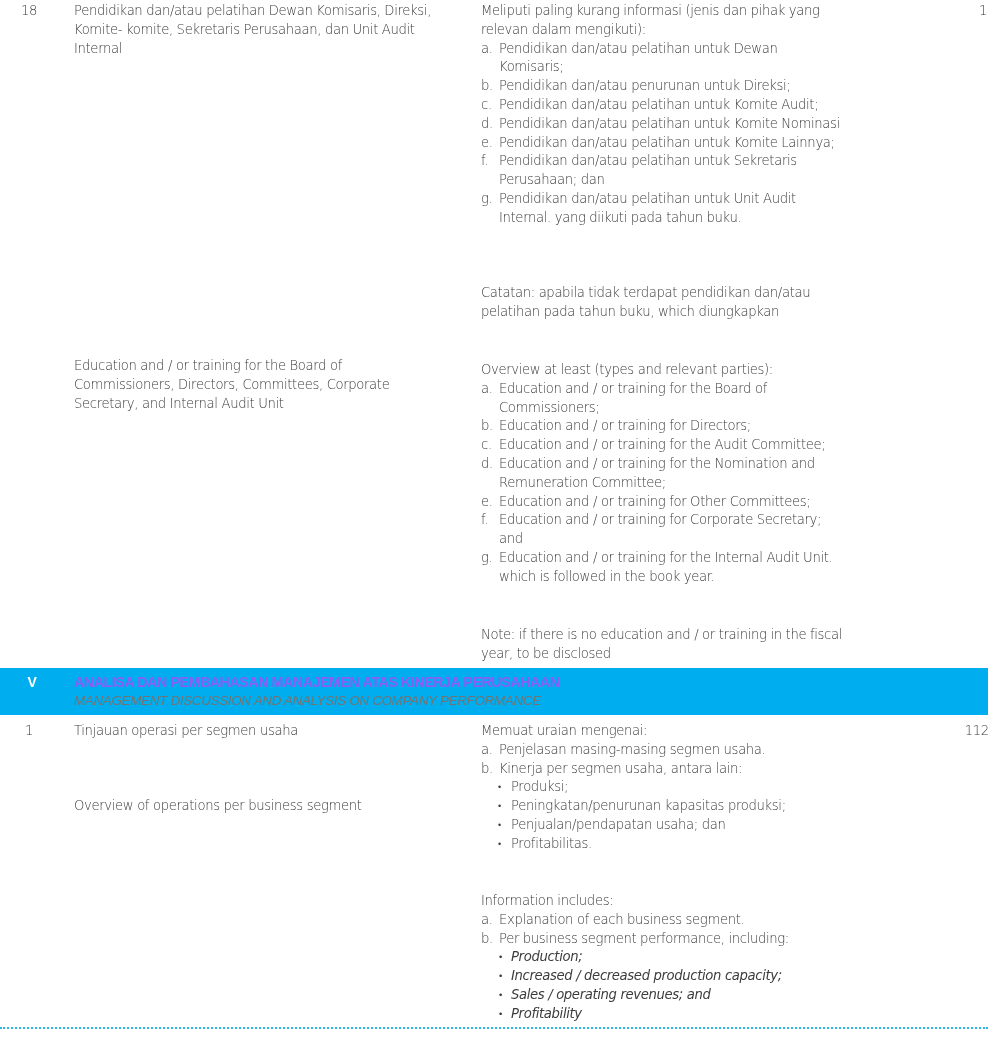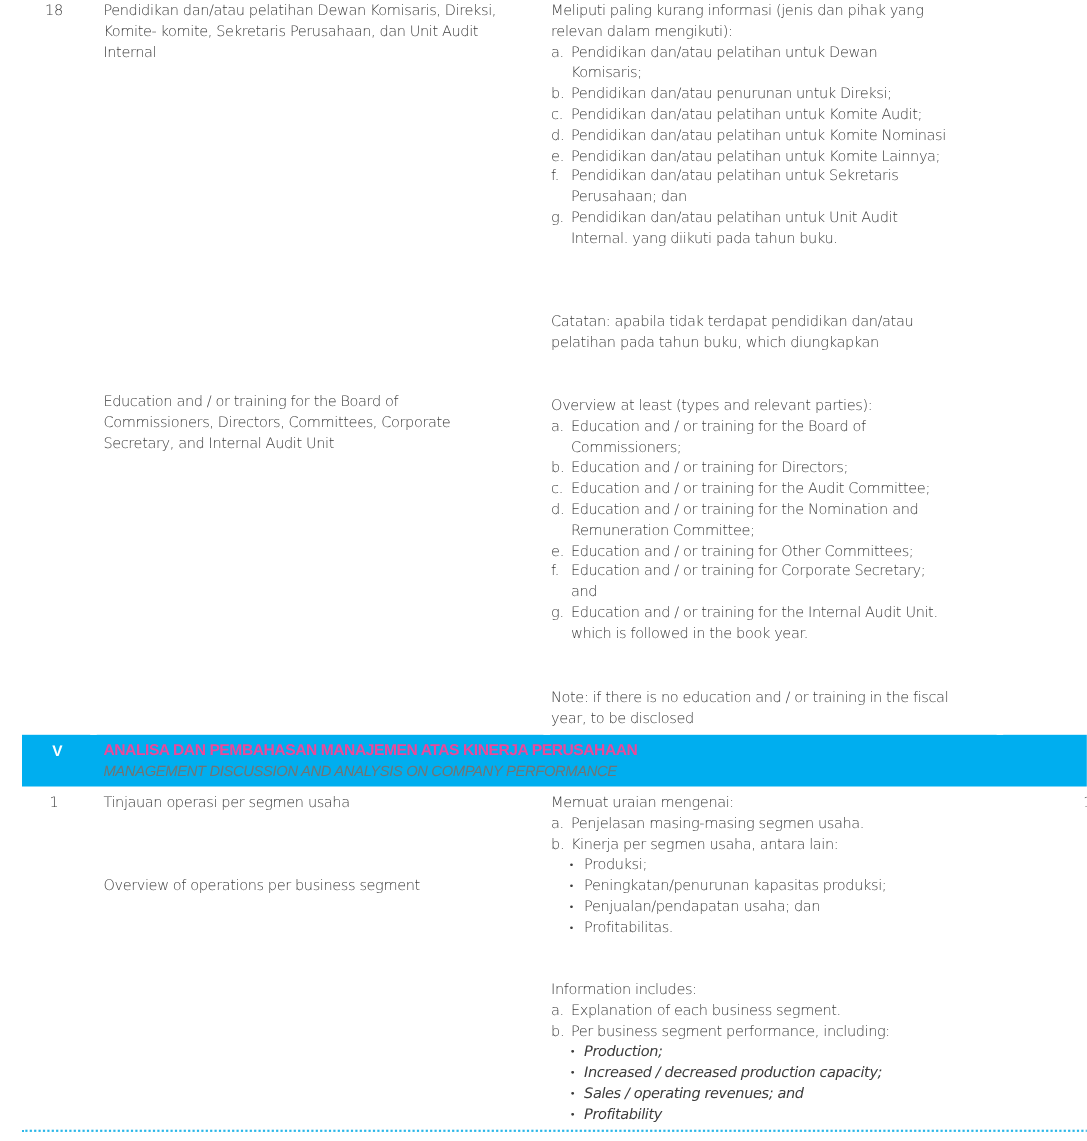--- a/index.html
+++ b/index.html
@@ -2,37 +2,37 @@
 <html><head>
 <meta charset="utf-8">
 <style>
   html, body { margin: 0; padding: 0; background: #ffffff; }
   body {
     width: 988px; height: 1037px; position: relative; overflow: hidden;
     font-family: "DejaVu Sans", sans-serif;
     font-size: 13.2px; color: #3c3c3c; letter-spacing: -0.35px;
     font-weight: 300;
   }
-  .abs { position: absolute; margin-left: 20px; }
+  .abs { position: absolute; }
   .line { line-height: 18.8px; white-space: nowrap; }
   .col-no { left: 0; width: 58px; text-align: center; }
   .col-item { left: 74px; width: 400px; }
   .col-desc { left: 481px; width: 410px; }
   .col-page { left: 946px; width: 90px; text-align: center; }
   .list-item { position: relative; padding-left: 18px; }
   .list-item .mk { position: absolute; left: 0; top: 0; }
   .bullet-item { position: relative; padding-left: 30px; }
   .bullet-item .mk { position: absolute; left: 17px; top: 0; font-size: 9px; }
   .italic { font-style: italic; }
   .band {
     left: 0; top: 668px; width: 988px; height: 47px; background: #00aeef;
   }
   .band-no { left: 0; width: 64px; top: 673px; text-align: center; color: #ffffff;
     font-weight: bold; font-size: 14px; font-family: "Liberation Sans", sans-serif; }
-  .band-title { left: 74px; top: 673px; color: #ec4899; font-weight: bold; font-size: 14.2px;
+  .band-title { left: 74px; top: 673px; color: #8b5cf6; font-weight: bold; font-size: 14.2px;
     font-family: "Liberation Sans", sans-serif; letter-spacing: -0.4px; white-space: nowrap; }
   .band-sub { left: 74px; top: 692px; color: #737373; font-style: italic; font-size: 13.4px;
     font-family: "Liberation Sans", sans-serif; letter-spacing: -0.3px; white-space: nowrap; font-weight: normal; }
   .notch { top: 665px; width: 6px; height: 3px; background: #ffffff; }
   .dotted {
     left: 0; top: 1027px; width: 988px; height: 0;
     border-top: 2px dotted #29b6e8;
   }
 </style>
 </head>

